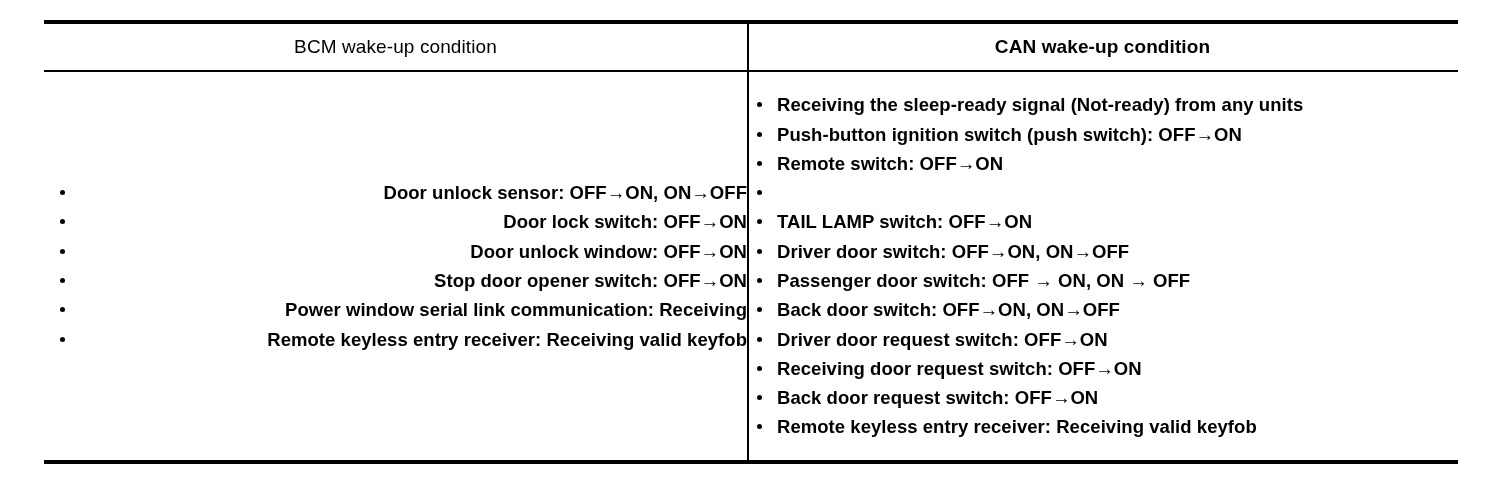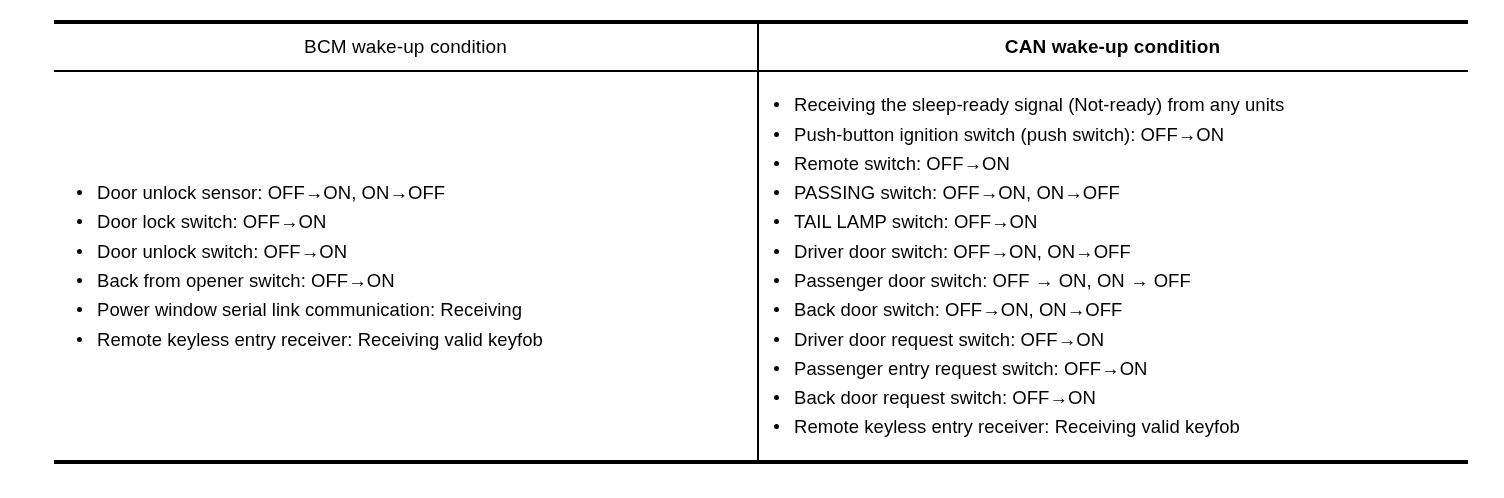--- a/index.html
+++ b/index.html
@@ -10,21 +10,21 @@
   body {
     width: 1504px;
     height: 498px;
     font-family: "Liberation Sans", sans-serif;
     color: #000000;
     overflow: hidden;
   }
 
   .table-wrap {
     position: absolute;
-    left: 54px;
+    left: 44px;
     top: 20px;
     width: 1414px;
   }
 
   
   .rule {
     width: 100%;
     background: #000000;
   }
   .rule-top    { height: 4px; }
@@ -71,23 +71,24 @@
     left: 703px;
     top: 0;
     width: 2px;
     background: #000000;
   }
   .divider-header { height: 46px; }
   .divider-body   { height: 388px; }
 
   ul.cond-list {
     list-style: none;
-    margin: 7px;
+    margin: 0;
     padding: 0;
     width: 100%;
+    font-weight: bold;
   }
   ul.cond-list li {
     position: relative;
     font-size: 18.5px;
     line-height: 29.3px;
     height: 29.3px;
     white-space: nowrap;
     letter-spacing: 0.05px;
   }
   .list-left li  { padding-left: 36px; }
@@ -97,21 +98,21 @@
     position: absolute;
     top: 12px;
     width: 5px;
     height: 5px;
     background: #000000;
     border-radius: 50%;
   }
   .list-left  .bullet { left: 16px; }
   .list-right .bullet { left: 10px; }
 
-  .list-left  { padding-left: 0; margin-left: 0; }
+  .list-left  { padding-left: 0; margin-left: 0; text-align: right; }
   .list-right { padding-left: 12px; }
 </style>
 </head>
 <body>
 
 <div class="table-wrap">
 
   <div class="rule rule-top"></div>
 
   <div class="header-row">
@@ -128,25 +129,25 @@
         <li>
           <span class="bullet"></span>
           <span>Door unlock sensor:  OFF→ON, ON→OFF</span>
         </li>
         <li>
           <span class="bullet"></span>
           <span>Door lock switch:  OFF→ON</span>
         </li>
         <li>
           <span class="bullet"></span>
-          <span>Door unlock switch:  OFF→ON</span>
-        </li>
-        <li>
-          <span class="bullet"></span>
-          <span>Back from opener switch:  OFF→ON</span>
+          <span>Door unlock window:  OFF→ON</span>
+        </li>
+        <li>
+          <span class="bullet"></span>
+          <span>Stop door opener switch:  OFF→ON</span>
         </li>
         <li>
           <span class="bullet"></span>
           <span>Power window serial link communication: Receiving</span>
         </li>
         <li>
           <span class="bullet"></span>
           <span>Remote keyless entry receiver:  Receiving valid keyfob</span>
         </li>
       </ul>
@@ -163,21 +164,20 @@
         <li>
           <span class="bullet"></span>
           <span>Push-button ignition switch (push switch):  OFF→ON</span>
         </li>
         <li>
           <span class="bullet"></span>
           <span>Remote switch:  OFF→ON</span>
         </li>
         <li>
           <span class="bullet"></span>
-          <span>PASSING switch:  OFF→ON, ON→OFF</span>
         </li>
         <li>
           <span class="bullet"></span>
           <span>TAIL LAMP switch:  OFF→ON</span>
         </li>
         <li>
           <span class="bullet"></span>
           <span>Driver door switch:  OFF→ON, ON→OFF</span>
         </li>
         <li>
@@ -187,21 +187,21 @@
         <li>
           <span class="bullet"></span>
           <span>Back door switch:  OFF→ON, ON→OFF</span>
         </li>
         <li>
           <span class="bullet"></span>
           <span>Driver door request switch:  OFF→ON</span>
         </li>
         <li>
           <span class="bullet"></span>
-          <span>Passenger entry request switch:  OFF→ON</span>
+          <span>Receiving door request switch:  OFF→ON</span>
         </li>
         <li>
           <span class="bullet"></span>
           <span>Back door request switch:  OFF→ON</span>
         </li>
         <li>
           <span class="bullet"></span>
           <span>Remote keyless entry receiver:  Receiving valid keyfob</span>
         </li>
       </ul>

